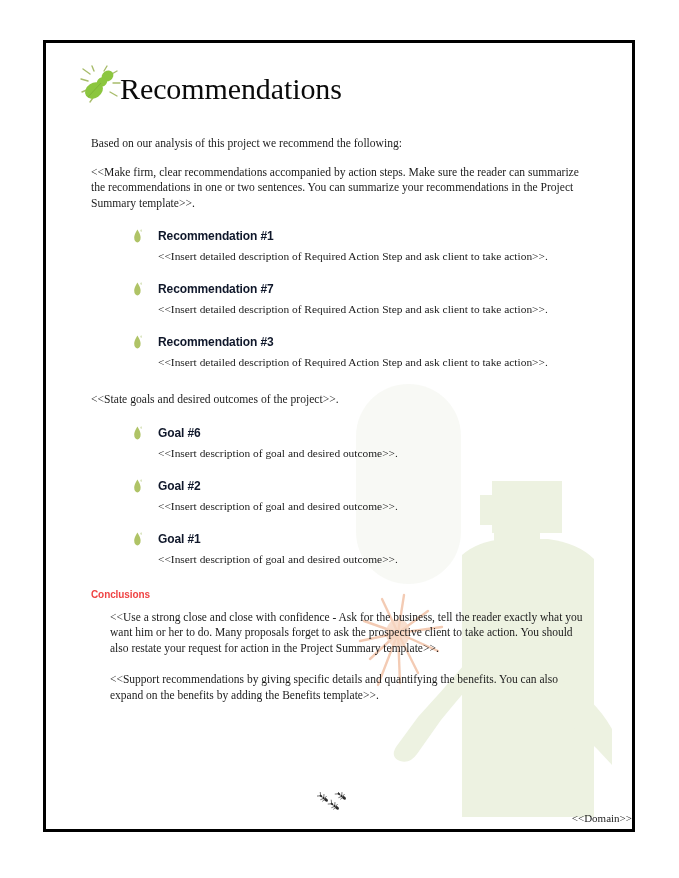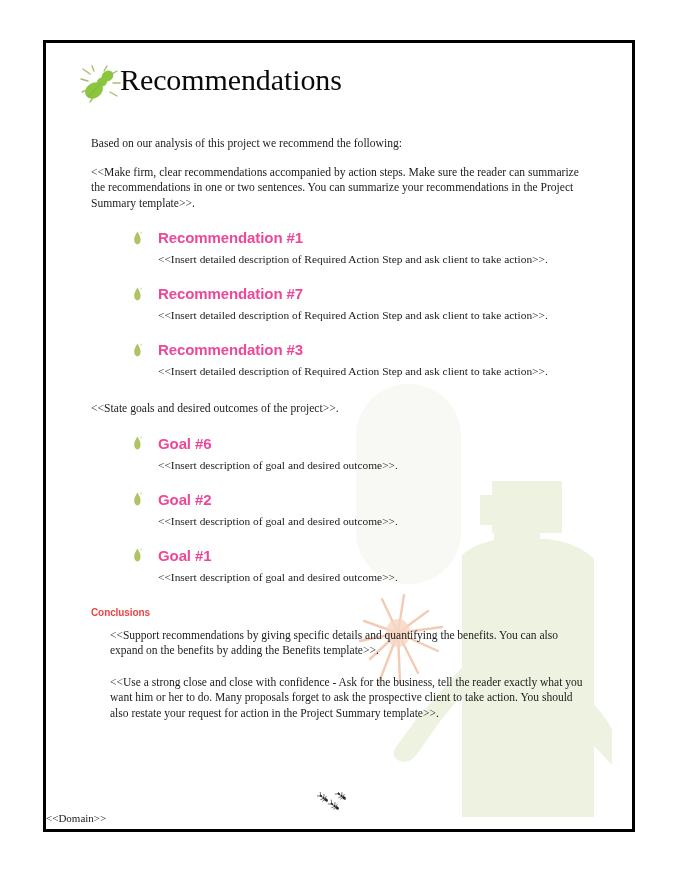--- a/index.html
+++ b/index.html
@@ -52,21 +52,21 @@
   
   #content {
     position: relative;
     z-index: 2;
     padding: 22px 36px 0 32px;
   }
 
   
   .doc-title-row {
     display: flex;
-    align-items: flex-start;
+    align-items: flex-end;
     margin: 0 0 30px 0;
     padding-left: 2px;
   }
   .title-bug {
     width: 42px;
     height: 40px;
     flex: 0 0 auto;
     margin-bottom: 1px;
     margin-right: -2px;
   }
@@ -103,23 +103,23 @@
     padding-left: 55px;
   }
   .leaf-bullet {
     width: 9px;
     height: 14px;
     flex: 0 0 auto;
     margin-right: 16px;
   }
   .item-title {
     font-family: "Liberation Sans", sans-serif;
-    font-size: 15px;
+    font-size: 12px;
     font-weight: 700;
-    color: #ec4899;
+    color: #0f172a;
     letter-spacing: -0.1px;
   }
   .item-body {
     font-family: "Liberation Serif", serif;
     font-size: 11.4px;
     line-height: 15px;
     color: #1b1b1b;
     padding-left: 80px;
     margin: 0 0 18px 0;
   }
@@ -145,21 +145,21 @@
     padding-right: 10px;
   }
 
   
   #footer {
     position: absolute;
     left: 0;
     right: 0;
     bottom: 4px;
     z-index: 3;
-    text-align: left;
+    text-align: right;
   }
   .footer-ants {
     width: 44px;
     height: 20px;
     display: block;
     margin: 0 auto 0 auto;
   }
   .footer-domain {
     font-family: "Liberation Serif", serif;
     font-size: 11px;
@@ -304,22 +304,22 @@
         <svg class="leaf-bullet" viewBox="0 0 9 14" aria-hidden="true">
           <path d="M4.4 0.5 C6.6 4 7.6 6.5 7.6 8.8 C7.6 11.6 6.2 13.4 4.4 13.4 C2.6 13.4 1.2 11.6 1.2 8.8 C1.2 6.5 2.2 4 4.4 0.5 Z" fill="#AFC366"></path>
           <circle cx="8.4" cy="1.6" r="1.2" fill="#DCE6C3"></circle>
         </svg>
         <span class="item-title">Goal #1</span>
       </div>
       <p class="item-body last">&lt;&lt;Insert description of goal and desired outcome&gt;&gt;.</p>
     </div>
 
     <h2 class="section-head">Conclusions</h2>
+    <p class="sub-para">&lt;&lt;Use a strong close and close with confidence - Ask for the business, tell the reader exactly what you want him or her to do.  Many proposals forget to ask the prospective client to take action.  You should also restate your request for action in the Project Summary template&gt;&gt;.</p>
     <p class="sub-para">&lt;&lt;Support recommendations by giving specific details and quantifying the benefits.  You can also expand on the benefits by adding the Benefits template&gt;&gt;.</p>
-    <p class="sub-para">&lt;&lt;Use a strong close and close with confidence - Ask for the business, tell the reader exactly what you want him or her to do.  Many proposals forget to ask the prospective client to take action.  You should also restate your request for action in the Project Summary template&gt;&gt;.</p>
 
   </div>
 
   <div id="footer">
     <svg class="footer-ants" viewBox="0 0 44 20" aria-hidden="true">
       <g fill="#2b2b2b">
 
         <g transform="translate(4,4) rotate(38)">
           <ellipse cx="0" cy="0" rx="1.5" ry="1.1"></ellipse>
           <ellipse cx="3.2" cy="0" rx="1.2" ry="1"></ellipse>

